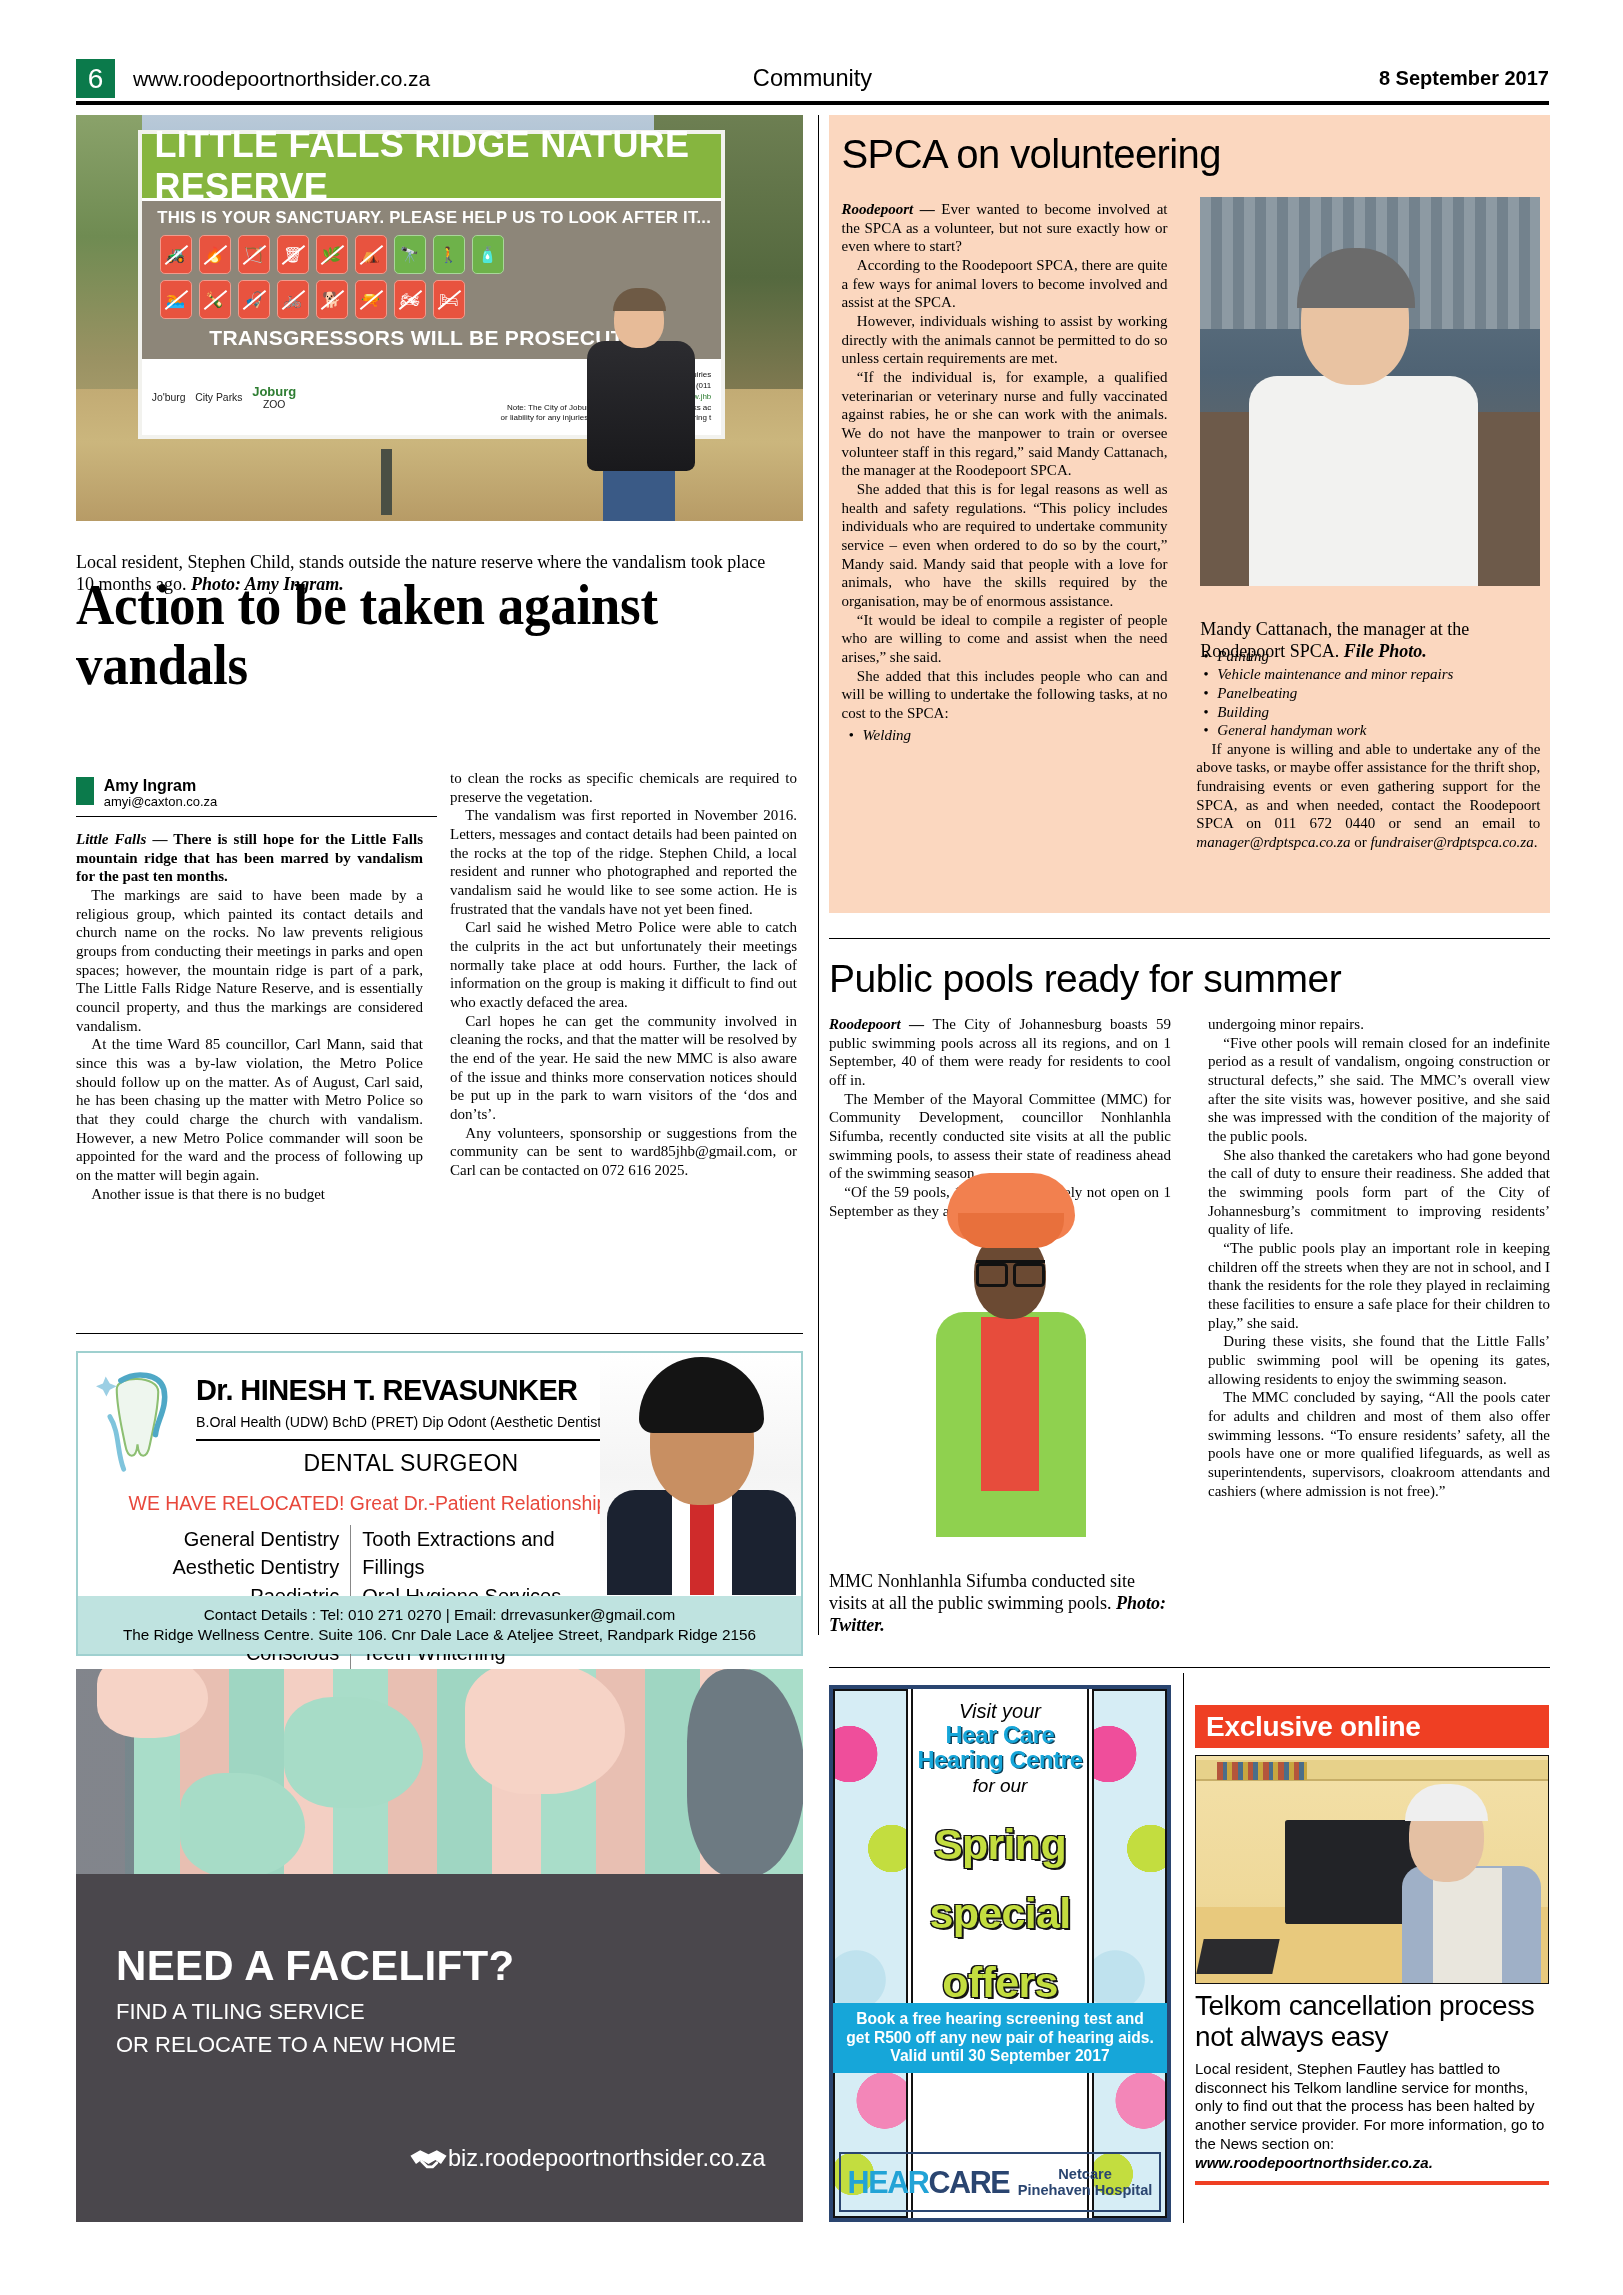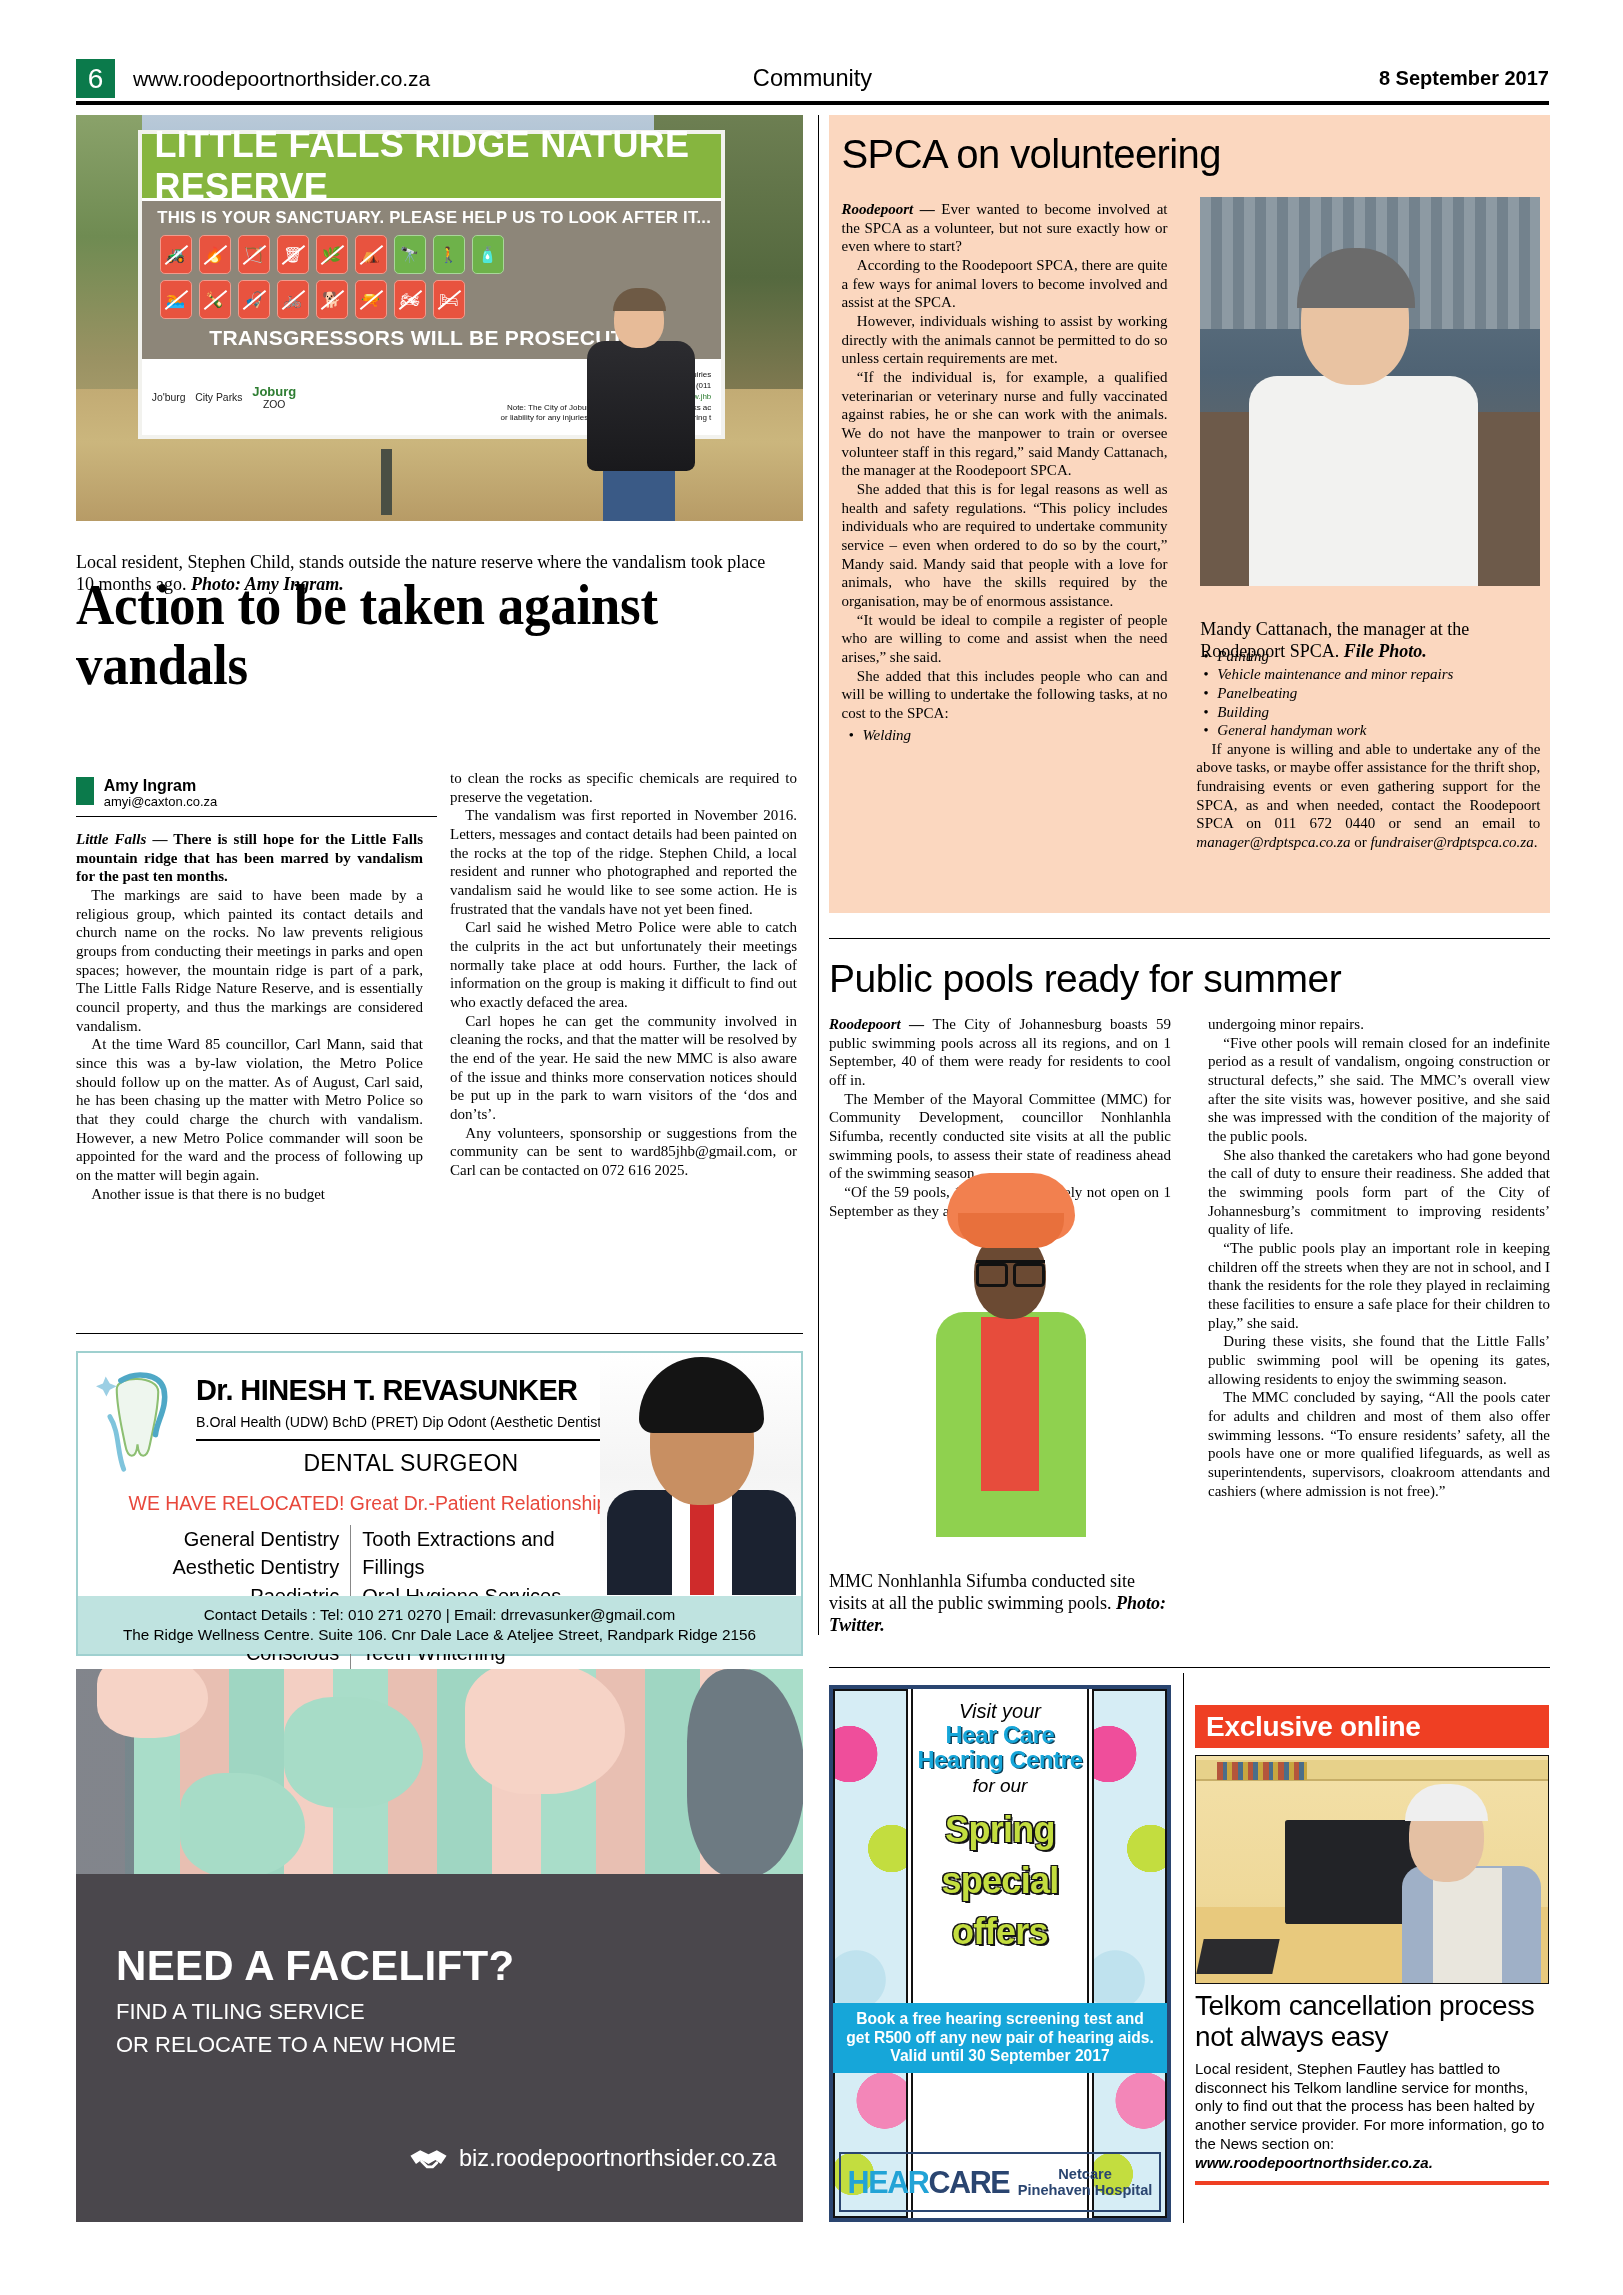--- a/index.html
+++ b/index.html
@@ -236,21 +236,21 @@
   .fl-blob.g { background:#a7dcc7; }
   .fl-blob.d { background:#6d7a82; }
   .fl-body { height: 348px; background:#4a474c; position:relative; }
   .fl-h1 {
     position:absolute; left: 40px; top: 68px;
     font-family:"Liberation Sans", sans-serif; font-weight:bold; color:#fff;
     font-size: 42px; letter-spacing: 0.3px;
   }
   .fl-l1 { position:absolute; left: 40px; top: 125px; color:#fff; font-family:"Liberation Sans", sans-serif; font-size: 22px; }
   .fl-l2 { position:absolute; left: 40px; top: 158px; color:#fff; font-family:"Liberation Sans", sans-serif; font-size: 22px; }
-  .fl-url { position:absolute; left: 333px; top: 271px; color:#fff; font-family:"Liberation Sans", sans-serif; font-size: 23.6px; display:flex; align-items:center; gap:11px;}
+  .fl-url { position:absolute; left: 333px; top: 271px; color:#fff; font-family:"Liberation Sans", sans-serif; font-size: 23.6px; display:flex; align-items:center; }
   .fl-hand { width: 39px; height: 25px; }
 
   
   .ad-hearcare {
     position:absolute; left: 829px; top: 1685px; width: 342px; height: 537px;
     border: 4.2px solid #2a4570; background:#fff;
   }
   .hc-pattern {
     position:absolute; top:0; bottom: 0; width: 75px;
     background:
@@ -266,21 +266,21 @@
   .hc-center { position:absolute; left: 78px; right: 78px; top: 0; bottom: 0; background:#fff; border-left:2.1px solid #111; border-right:2.1px solid #111;}
   .hc-visit { text-align:center; font-family:"Liberation Sans", sans-serif; font-style:italic; font-size: 20px; margin-top: 11px; }
   .hc-brand {
     text-align:center; font-family:"Liberation Sans", sans-serif; font-weight:bold;
     font-size: 23.6px; color:#16a6d9; line-height:1.05; letter-spacing:-0.3px;
     text-shadow: 1.4px 1.4px 0 #0d3f57;
   }
   .hc-forour { text-align:center; font-family:"Liberation Sans", sans-serif; font-style:italic; font-size: 19px; margin-top: 2.8px;}
   .hc-spring {
     text-align:center; font-family:"Liberation Sans", sans-serif; font-weight:bold;
-    color:#c3dd3f; font-size: 36px; line-height: 1.0; margin-top: 15px;
+    color:#c3dd3f; font-size: 43px; line-height: 1.0; margin-top: 26px;
     text-shadow: 2.1px 2.1px 0 #141414, -1.4px -1.4px 0 #141414, 1.4px -1.4px 0 #141414, -1.4px 1.4px 0 #141414;
     letter-spacing:-0.7px;
   }
   .hc-offer {
     position:absolute; left: 0; right: 0; top: 314px; background:#16a6d9; color:#fff;
     font-family:"Liberation Sans", sans-serif; font-weight:bold; font-size: 15.6px;
     text-align:center; padding: 7px 4.2px; line-height:1.2;
   }
   .hc-details {
     position:absolute; left:0; right:0; top: 401px; text-align:center;

